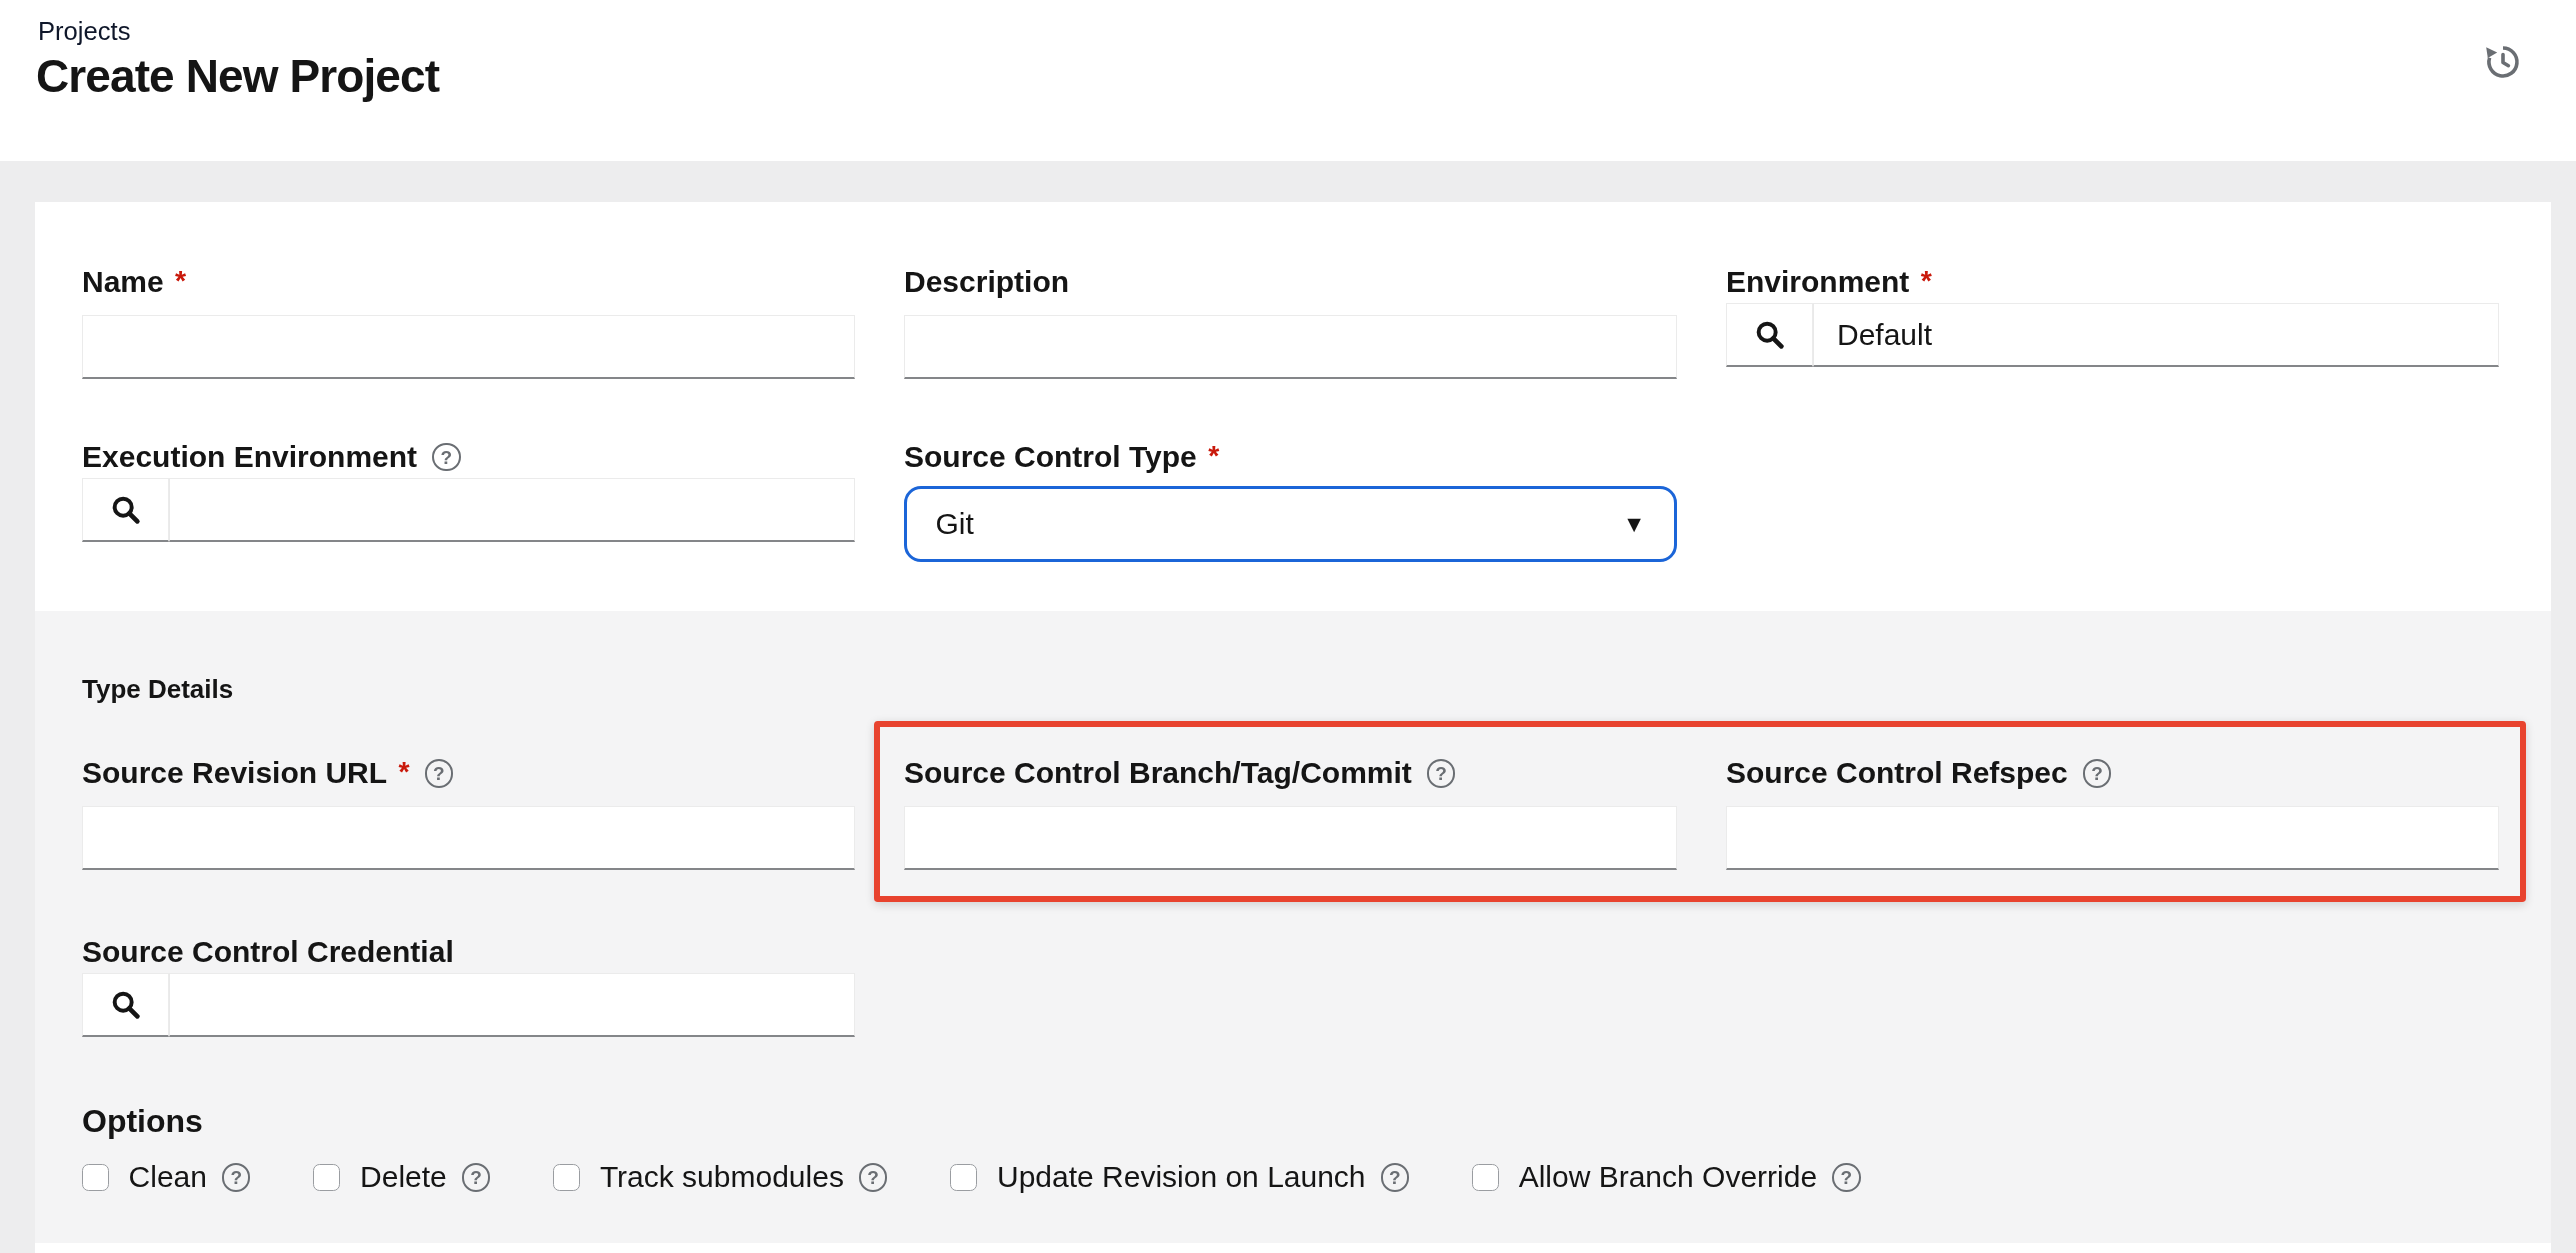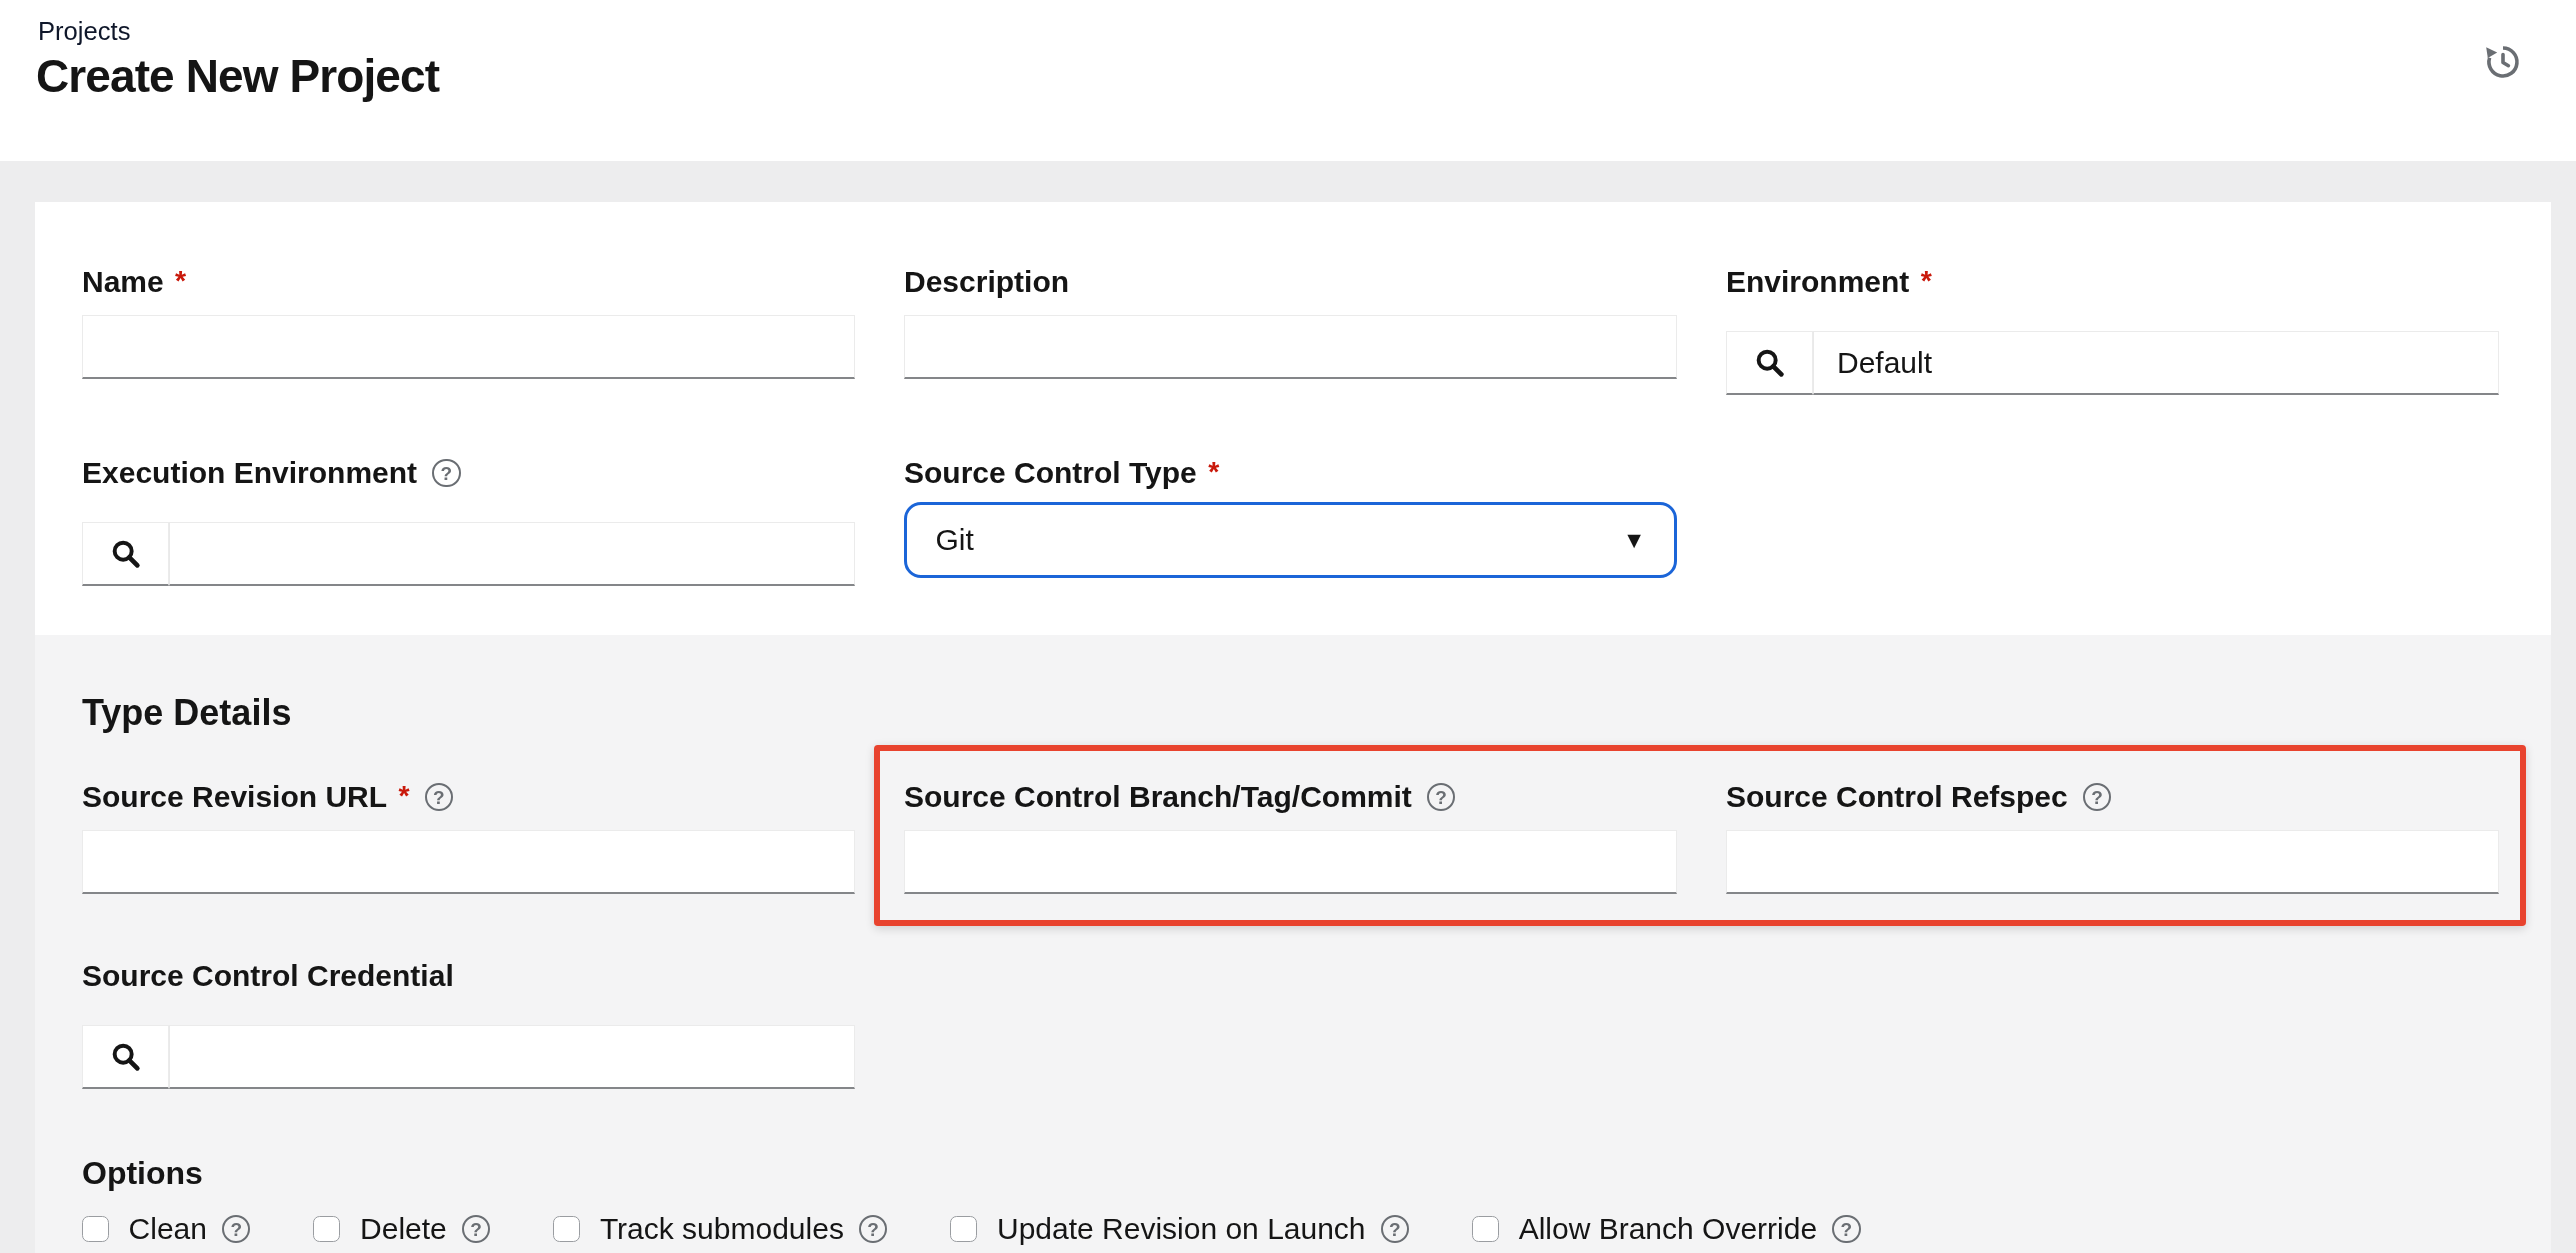--- a/index.html
+++ b/index.html
@@ -64,21 +64,21 @@
   .text-input{
     margin-top:16px;width:100%;height:64px;box-sizing:border-box;
     background:#fff;
     border:0.9px solid #ebebeb;border-bottom:2.8px solid #848689;
     font-size:30px;color:#151515;padding:0 23px;
     font-family:"Liberation Sans", sans-serif;
     outline:none;display:block;
   }
 
   
-  .input-group{margin-top:32px;display:flex;width:100%;height:64px;}
+  .input-group{margin-top:4px;display:flex;width:100%;height:64px;}
   .ig-btn{
     width:87px;flex:0 0 87px;box-sizing:border-box;
     background:#fff;border:0.9px solid #ebebeb;border-bottom:2.8px solid #848689;
     display:flex;align-items:center;justify-content:center;cursor:pointer;padding:0;
   }
   .ig-input{
     flex:1;box-sizing:border-box;height:64px;
     background:#fff;border:0.9px solid #ebebeb;border-left:1.9px solid #e9e9e9;
     border-bottom:2.8px solid #848689;
     font-size:30px;color:#151515;padding:0 23px;
@@ -100,21 +100,21 @@
   
   .section{
     position:relative;
     margin-top:49px;
     background:#f4f4f5;
     padding:57px 47px 39px 47px;
     box-sizing:border-box;
     height:632px;
   }
   .section-heading{
-    font-size:36px;font-weight:700;color:#151515;line-height:42px;
+    font-size:26px;font-weight:700;color:#151515;line-height:42px;
   }
   .row3{margin-top:46px;}
   .credential-block{margin-top:65px;width:773px;}
   .options-heading{
     margin-top:66px;font-size:32px;font-weight:700;line-height:36px;
   }
 
   
   .highlight-box{
     position:absolute;left:839px;top:110px;width:1652px;height:181px;

